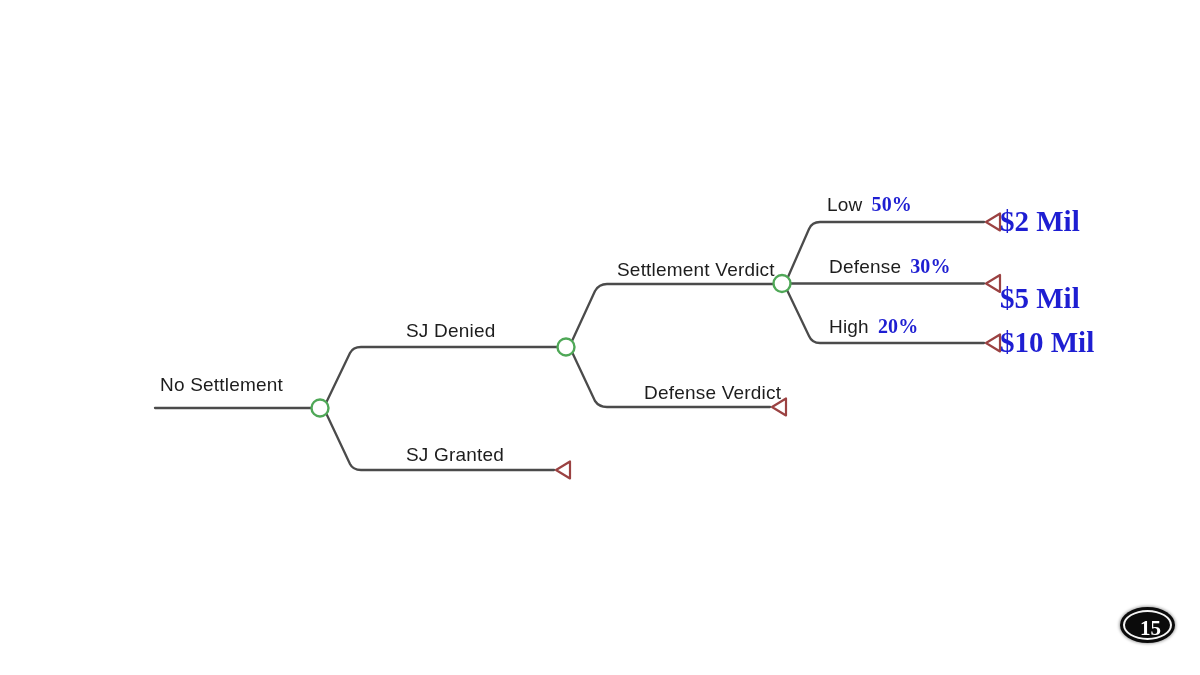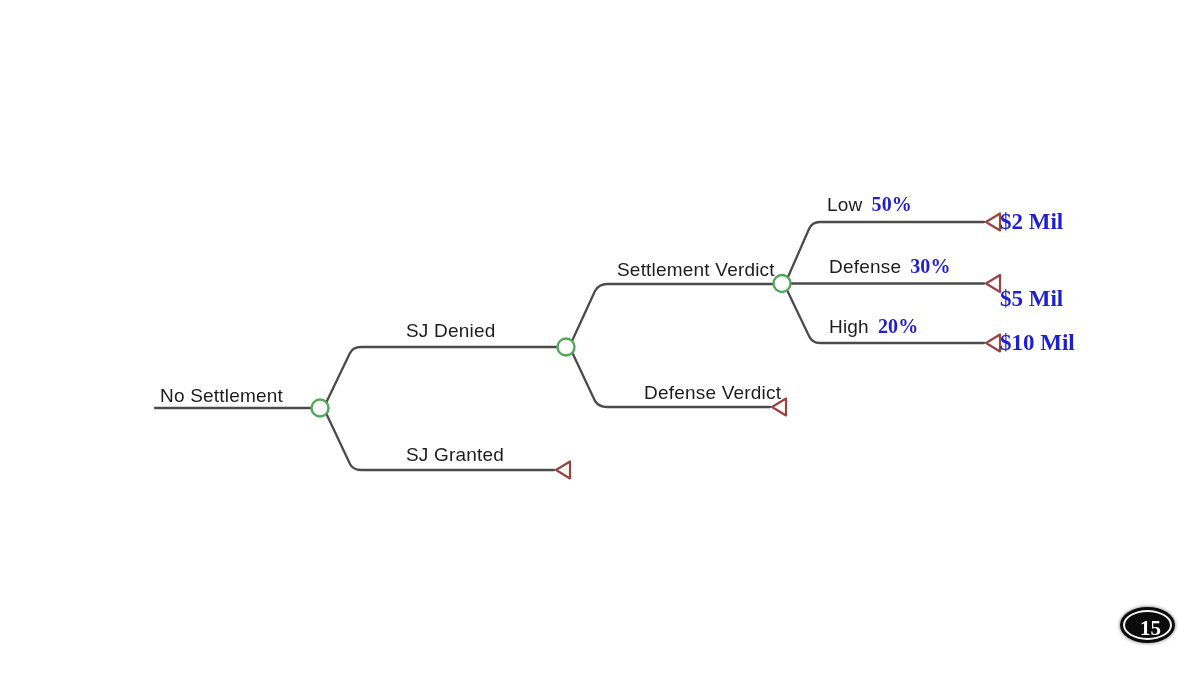--- a/index.html
+++ b/index.html
@@ -22,21 +22,21 @@
     font-family:"Liberation Serif",serif;
     font-weight:bold;
     font-size:20px;
     color:var(--value-color,#1e1ed2);
     margin-left:9px;
   }
   .payoff{
     position:absolute;
     font-family:"Liberation Serif",serif;
     font-weight:bold;
-    font-size:23px;line-height:25px;
+    font-size:29px;line-height:25px;
     color:var(--value-color,#1e1ed2);
     white-space:nowrap;
   }
   .page-badge{
     position:absolute;
     left:1120px;top:607px;
     width:55px;height:36px;
     background:var(--badge-color,#0b0b0b);
     border-radius:50%;
     box-shadow:0 0 3px 1px rgba(0,0,0,0.35);
@@ -83,21 +83,21 @@
 
     <g fill="#ffffff" stroke="#9b4242" stroke-width="2.2" stroke-linejoin="round">
       <polygon points="556,470 570,461.5 570,478.5"></polygon>
       <polygon points="772,407 786,398.5 786,415.5"></polygon>
       <polygon points="986,222 1000,213.5 1000,230.5"></polygon>
       <polygon points="986,283.5 1000,275 1000,292"></polygon>
       <polygon points="986,343 1000,334.5 1000,351.5"></polygon>
     </g>
   </svg>
 
-  <div class="branch-label" style="left:160px;top:385px">No Settlement</div>
+  <div class="branch-label" style="left:160px;top:374px">No Settlement</div>
 
   <div class="branch-label" style="left:406px;top:320px">SJ Denied</div>
 
   <div class="branch-label" style="left:406px;top:444px">SJ Granted</div>
 
   <div class="branch-label" style="left:617px;top:259px">Settlement Verdict</div>
 
   <div class="branch-label" style="left:644px;top:382px">Defense Verdict</div>
 
   <div class="branch-label" style="left:827px;top:193px">

